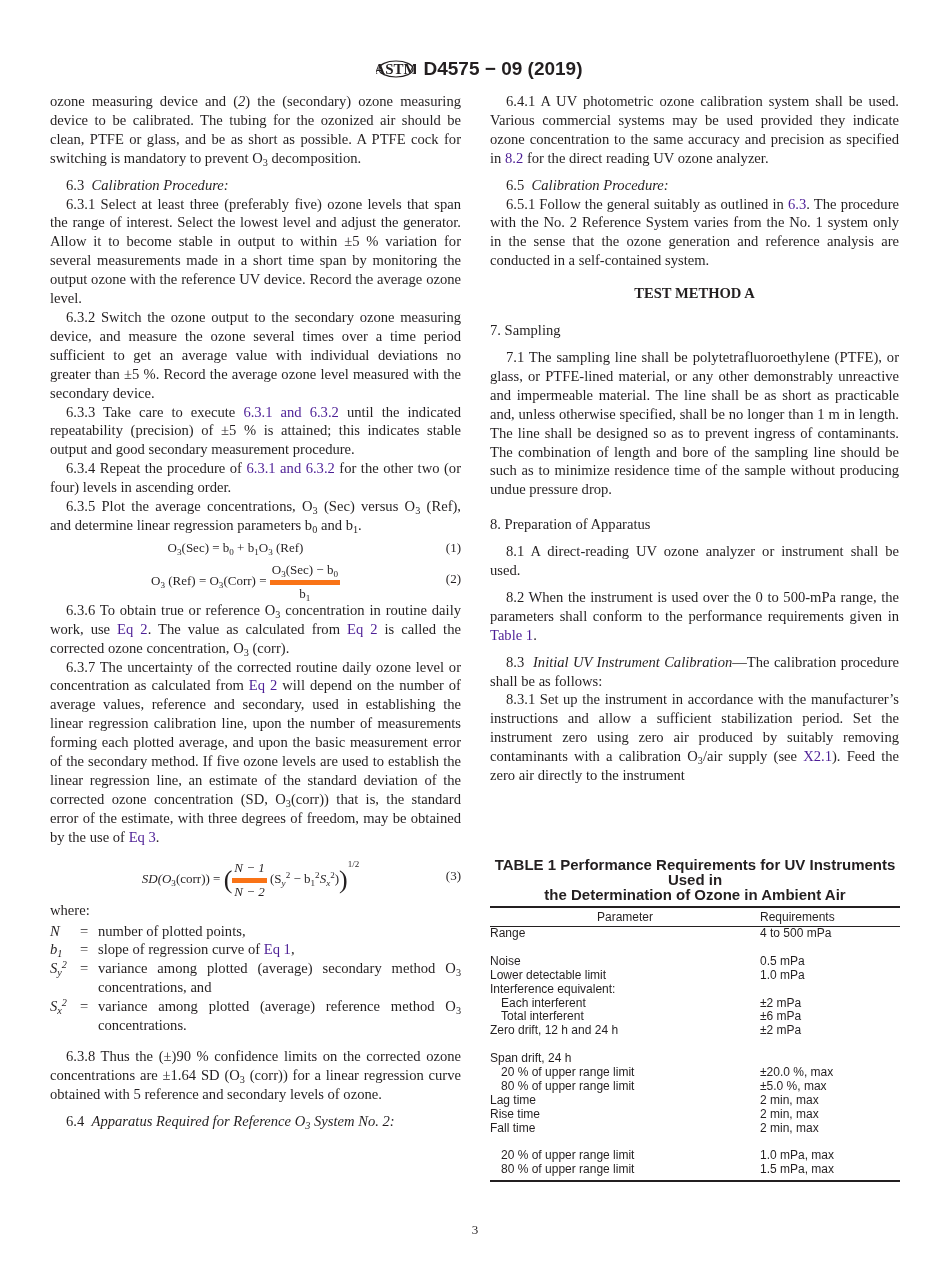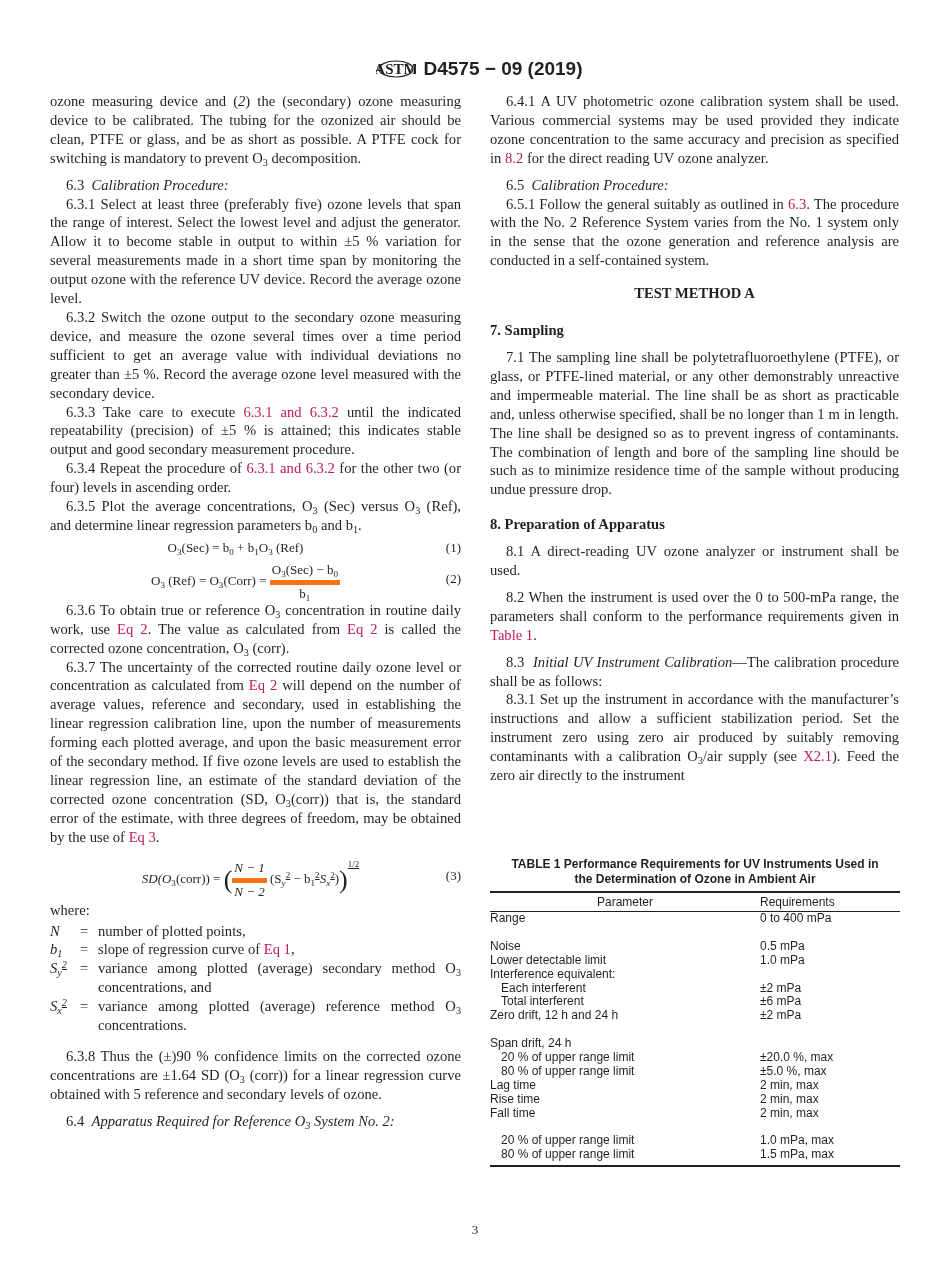--- a/index.html
+++ b/index.html
@@ -9,39 +9,39 @@
   .header .logo { display: inline-block; vertical-align: middle; width: 40px; height: 26px; }
   .header .title { display: inline-block; vertical-align: middle; font-family: "Liberation Sans", "DejaVu Sans", sans-serif;
                    font-weight: bold; font-size: 19px; margin-left: 4px; }
   .col { position: absolute; top: 92px; font-size: 14.6px; line-height: 18.9px; text-align: justify; }
   .col.left { left: 50px; width: 411px; }
   .col.right { left: 490px; width: 409px; }
   p { margin: 0; }
   .ind { text-indent: 16px; }
   .gap { margin-top: 8px; }
   .gap2 { margin-top: 12px; }
-  .link { color: #be185d; }
+  .link { color: #4c1d95; }
   i { font-style: italic; }
   sub { font-size: 70%; vertical-align: -3px; line-height: 0; }
-  sup { font-size: 70%; vertical-align: 5px; line-height: 0; text-decoration: underline; }
+  sup { font-size: 70%; vertical-align: 5px; line-height: 0; }
   .eq { position: relative; height: 22px; font-size: 13px; }
   .eq .body { position: absolute; left: 0; right: 40px; text-align: center; }
   .eq .num { position: absolute; right: 0; top: 0; }
   .frac { display: inline-block; vertical-align: middle; text-align: center; }
   .frac .n { display: block; border-bottom: 5px solid #f97316; padding: 0 2px; }
   .frac .d { display: block; }
   .center-h { text-align: center; font-weight: bold; margin-top: 12px; }
-  .sec-h { font-weight: bold; margin-top: 12px; }
+  .sec-h { font-weight: normal; margin-top: 12px; }
   .where-row { display: flex; }
   .where-row .sym { width: 30px; font-style: italic; }
   .where-row .eqs { width: 18px; text-align: left; }
   .where-row .def { flex: 1; text-align: justify; }
   .tbl-wrap { position: absolute; left: 490px; top: 857px; width: 410px;
               font-family: "Liberation Sans", "DejaVu Sans", sans-serif; }
-  .tbl-cap { font-weight: bold; font-size: 12px; text-align: center; line-height: 15px; }
+  .tbl-cap { font-weight: bold; font-size: 15px; text-align: center; line-height: 15px; }
   .tbl { width: 100%; border-collapse: collapse; margin-top: 4px; font-size: 12px; }
   .tbl th { font-weight: normal; border-top: 2px solid #231f20; border-bottom: 1px solid #231f20; padding: 2px 0 2px 0; height: 13px; }
   .tbl td { padding: 0; line-height: 13.9px; height: 13.9px; vertical-align: top; }
   .tbl td.c2 { width: 140px; }
   .tbl tr.last td { border-bottom: 2px solid #231f20; padding-bottom: 3px; }
   .tbl .sub { padding-left: 11px; }
   .pagenum { position: absolute; top: 1222px; left: 0; width: 950px; text-align: center; font-size: 13px; }
 </style>
 </head>
 <body>
@@ -137,21 +137,21 @@
   <table class="tbl">
     <thead>
       <tr>
         <th>Parameter</th>
         <th style="text-align:left; width:140px;">Requirements</th>
       </tr>
     </thead>
     <tbody id="tbl-body">
         <tr>
           <td>Range</td>
-          <td class="c2">0 to 400 mPa</td>
+          <td class="c2">4 to 500 mPa</td>
         </tr>
         <tr>
           <td></td>
           <td class="c2"></td>
         </tr>
         <tr>
           <td>Noise</td>
           <td class="c2">0.5 mPa</td>
         </tr>
         <tr>

